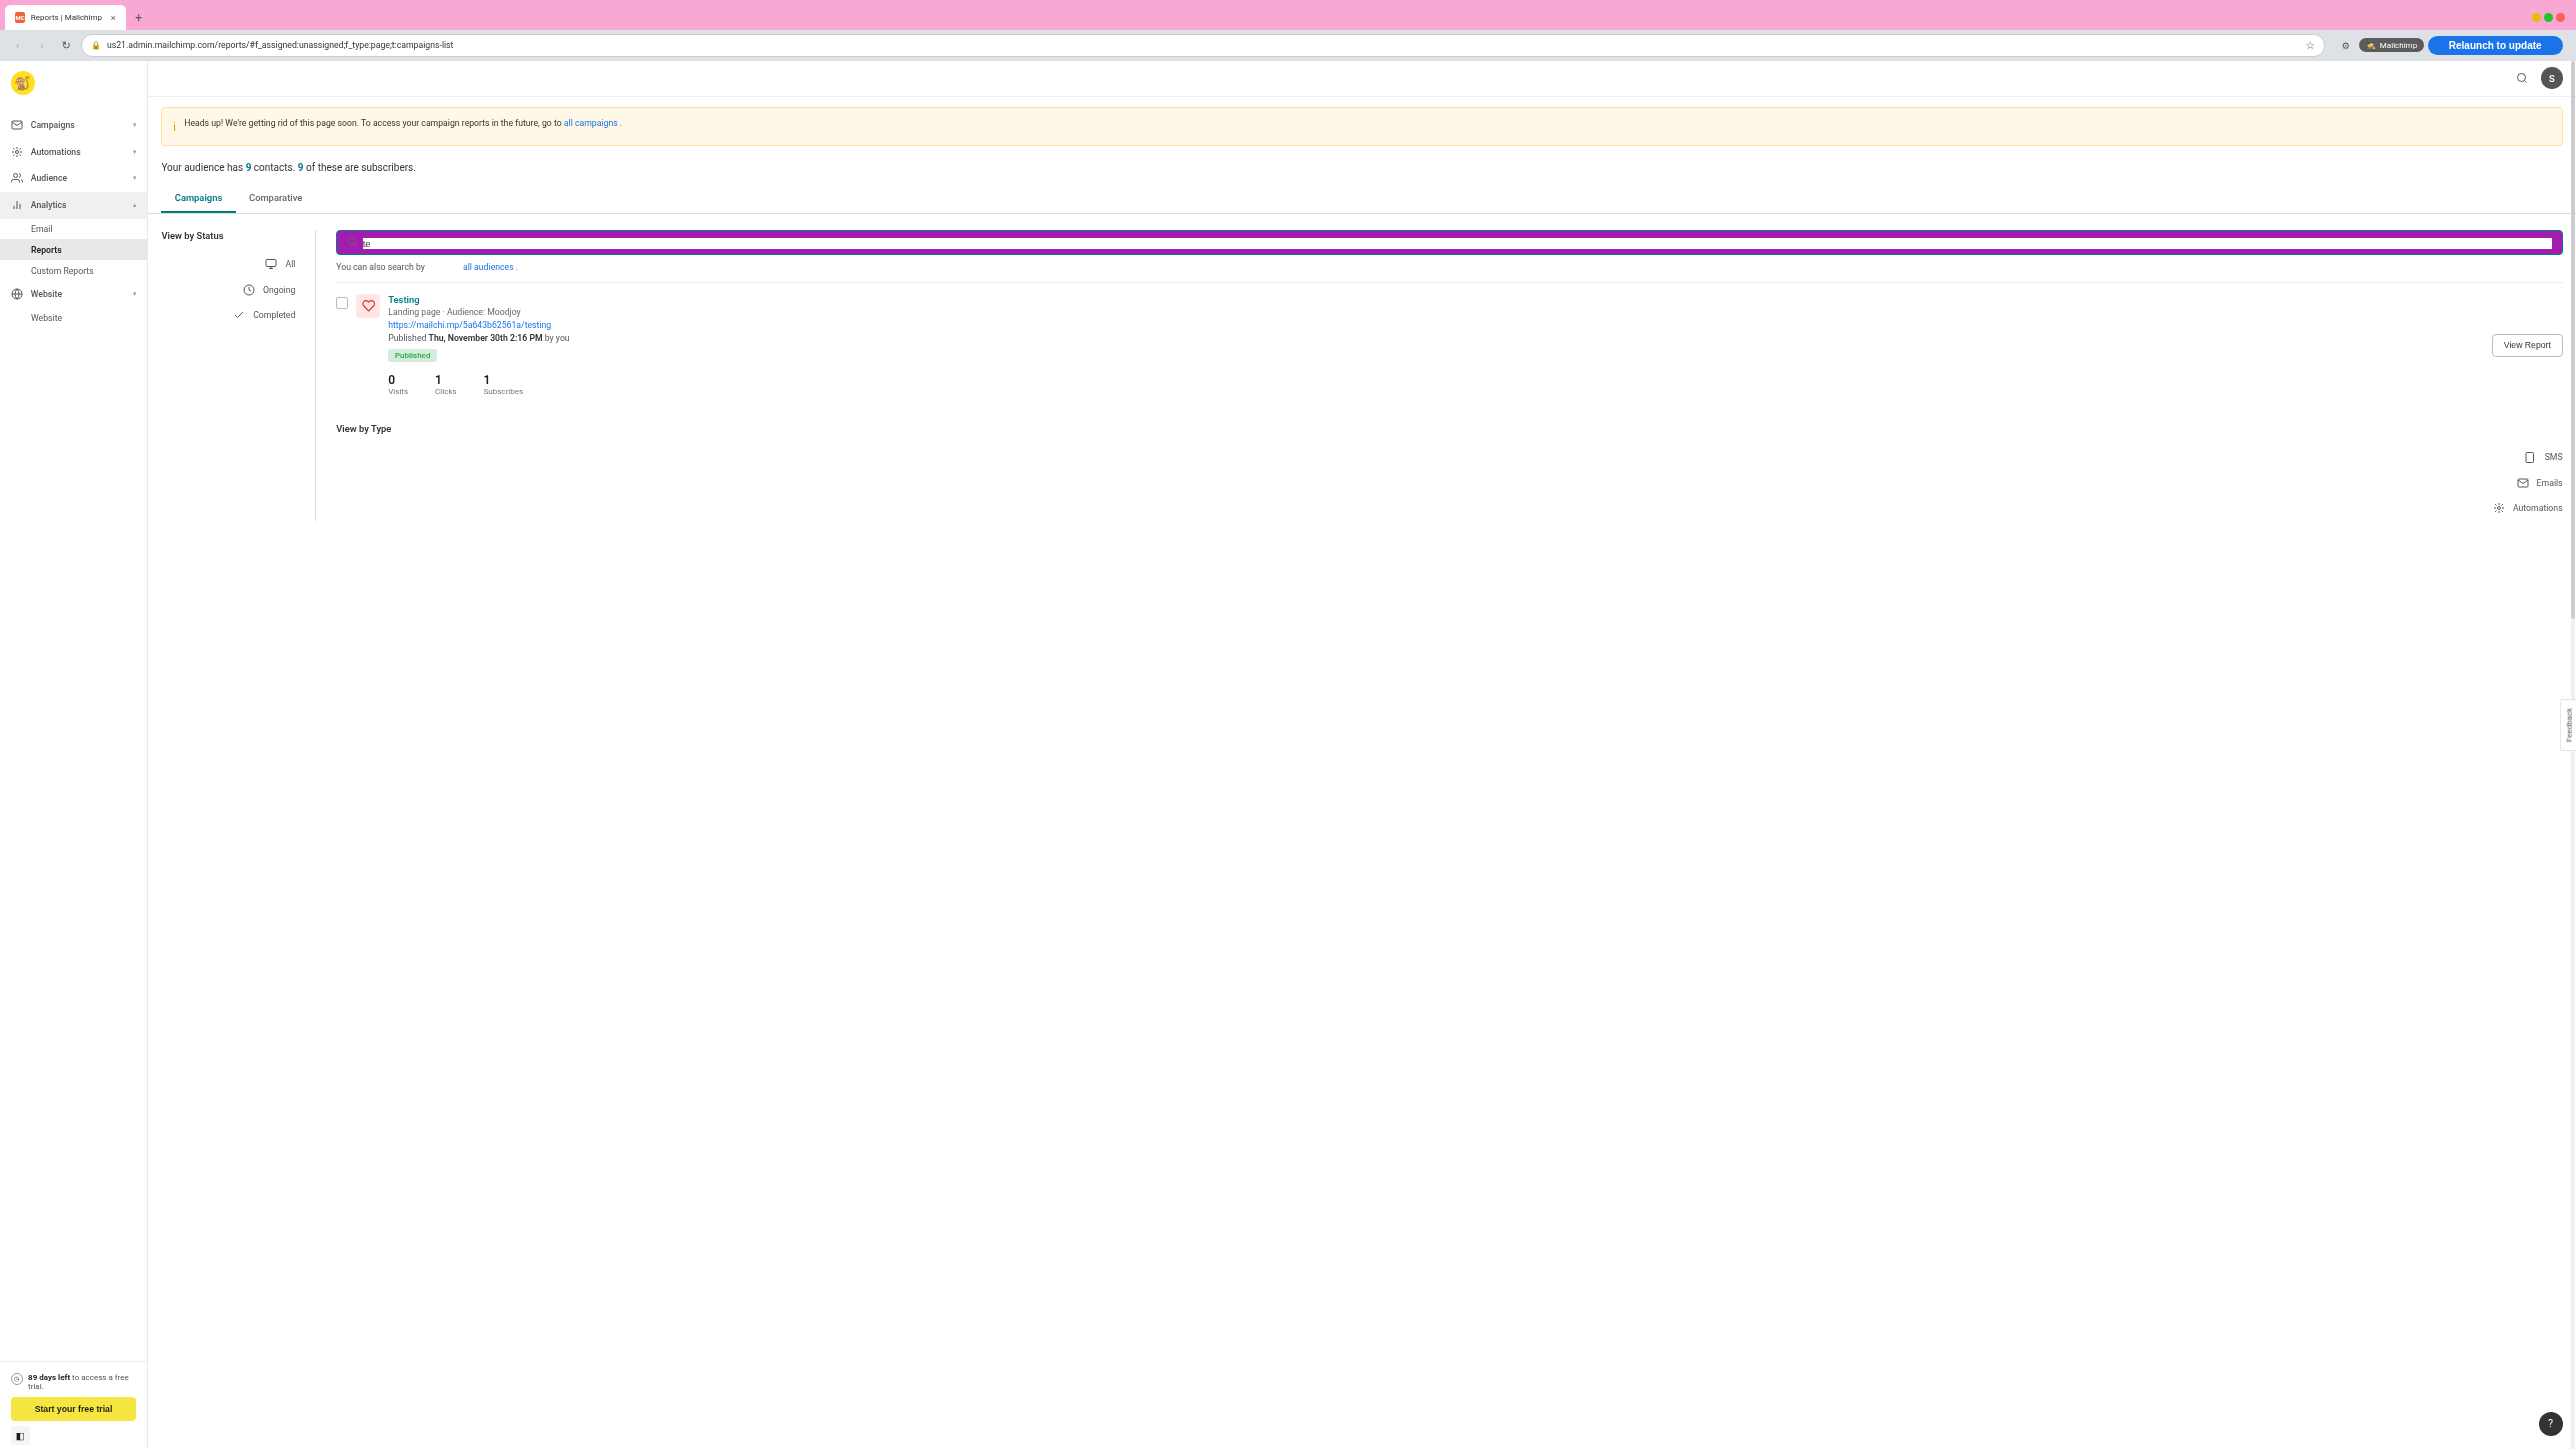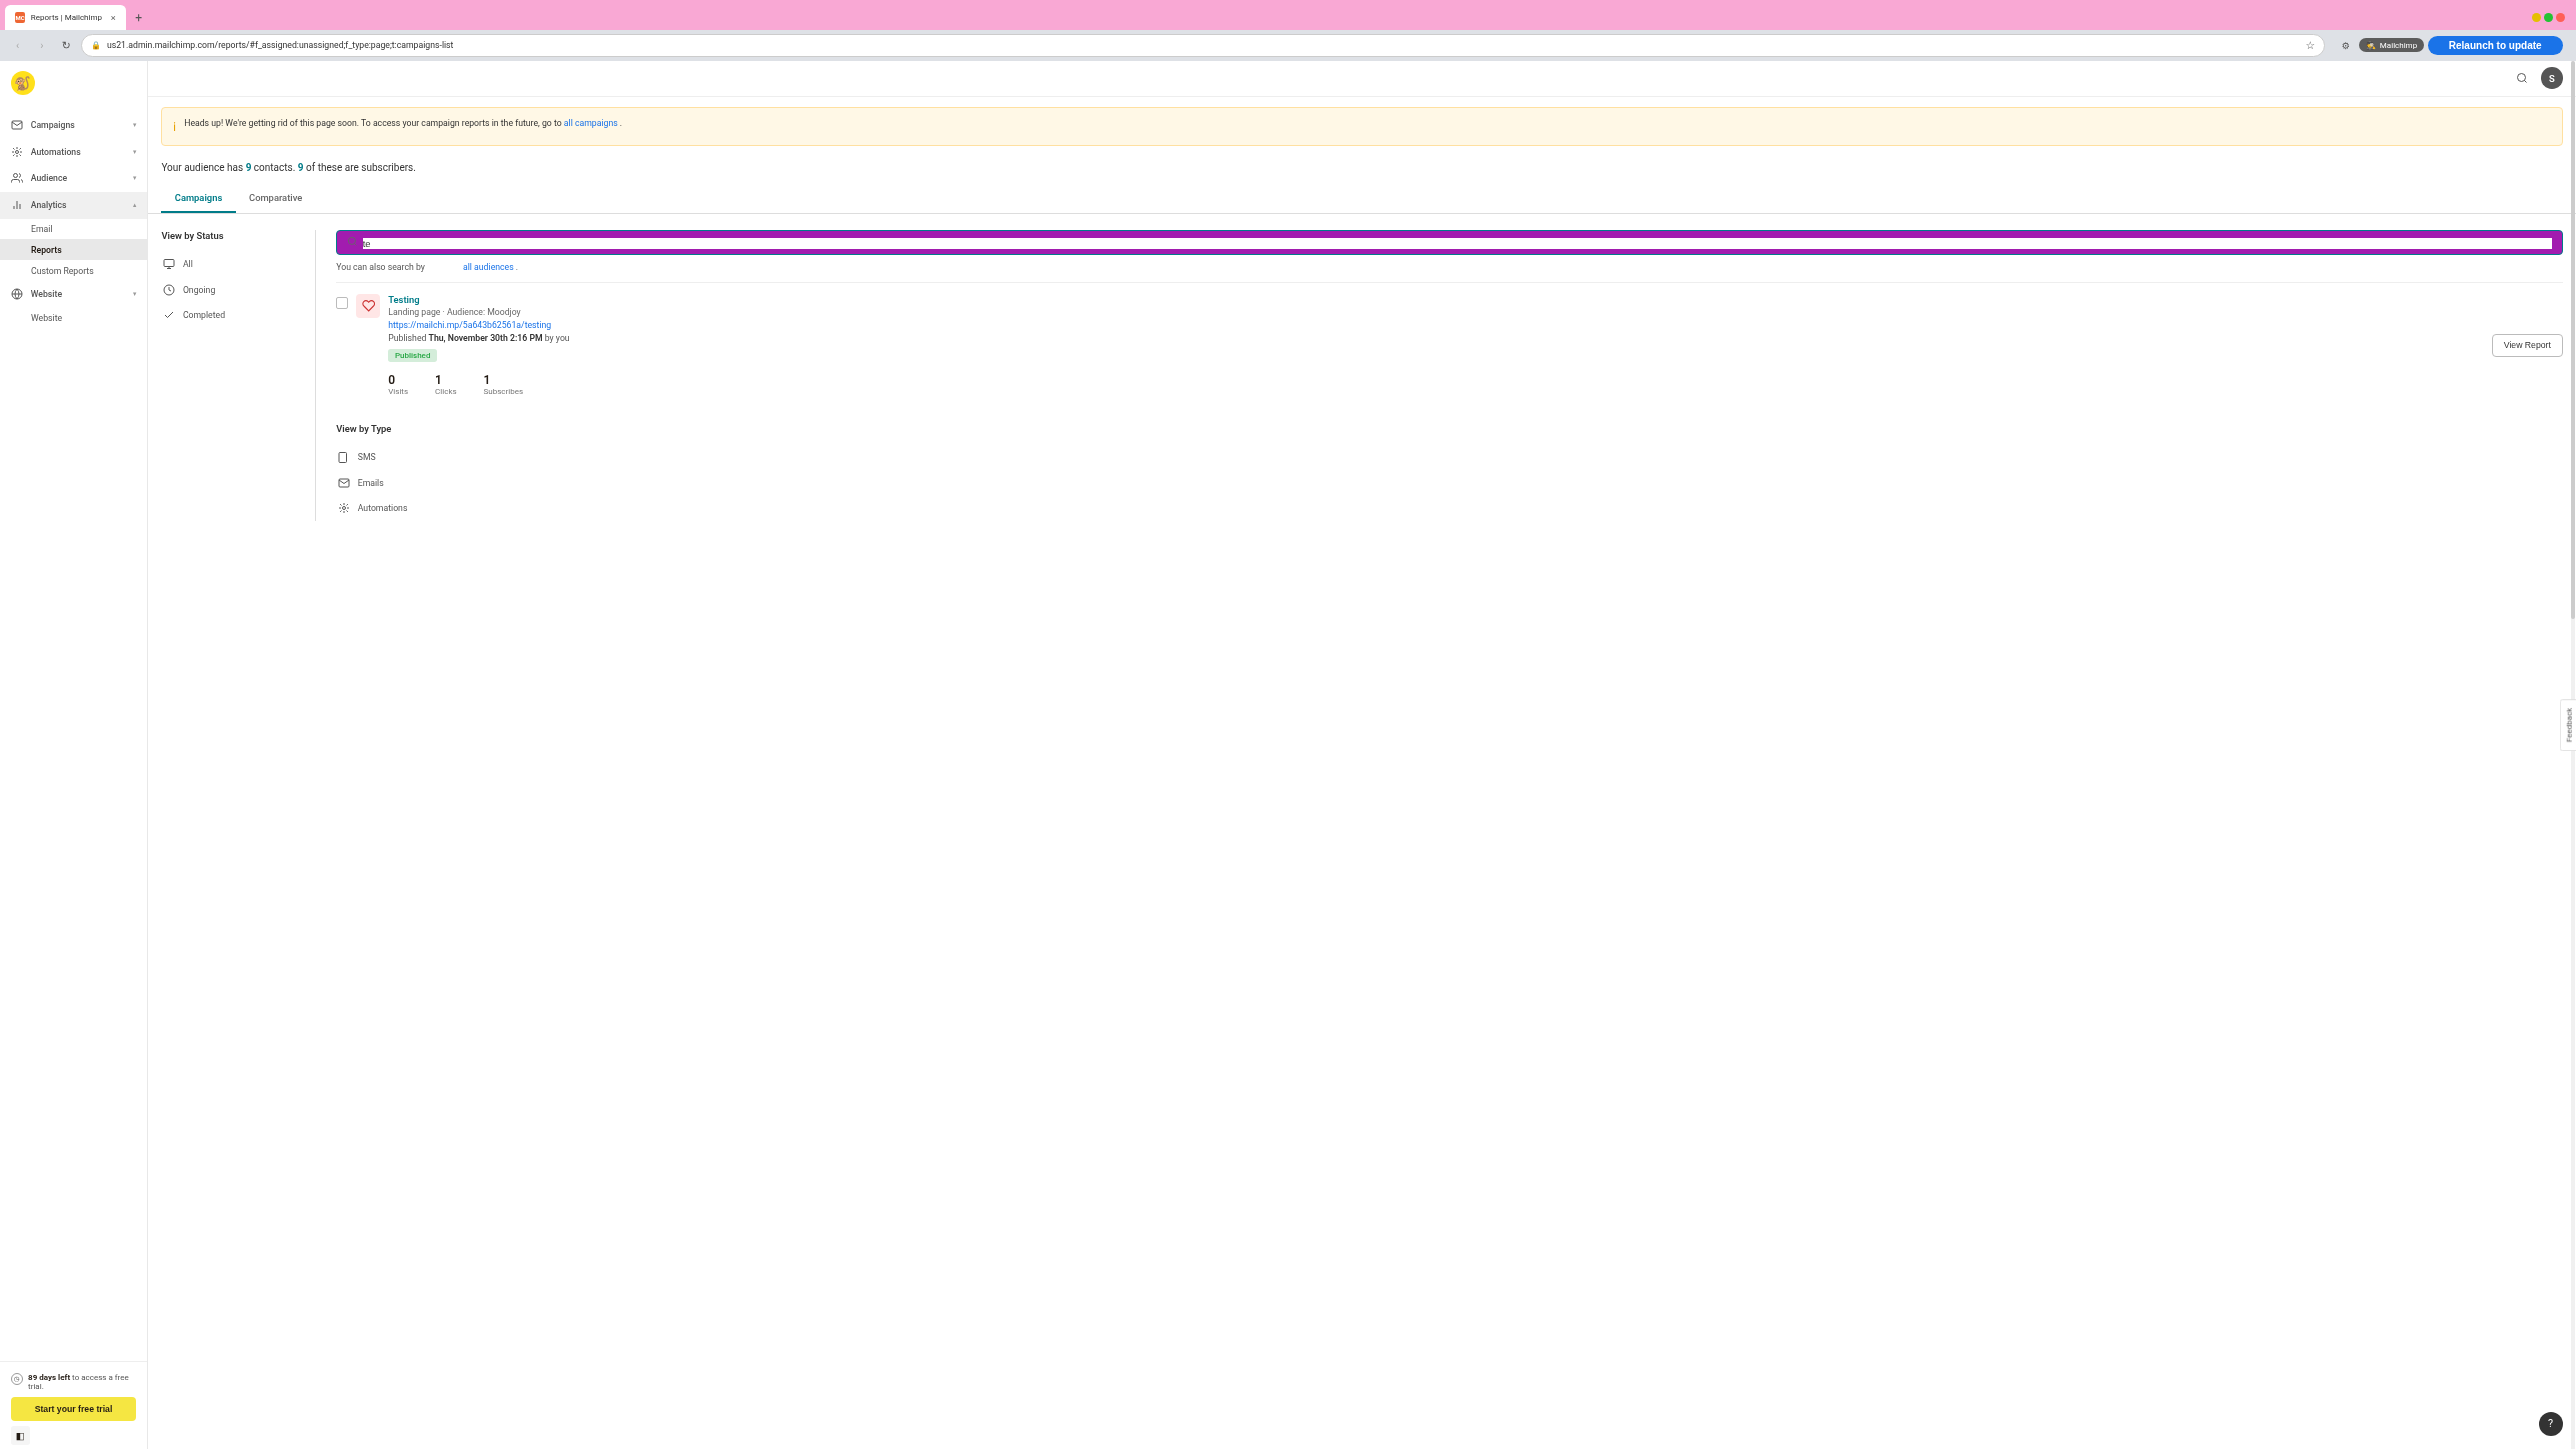--- a/index.html
+++ b/index.html
@@ -67,21 +67,21 @@
 
     .tabs-container { padding: 0 13.4px; border-bottom: 0.7px solid #ddd; }
     .tabs { display: flex; gap: 0; }
     .tab-btn { padding: 8px 13.4px; font-size: 9.4px; font-weight: 500; color: #666; cursor: pointer; border-bottom: 2px solid transparent; transition: all 0.2s; }
     .tab-btn.active { color: #007c89; border-bottom-color: #007c89; font-weight: 600; }
 
     .content-area { padding: 16px 13.4px; }
     .filter-search-row { display: flex; align-items: flex-start; gap: 13.4px; margin-bottom: 13.4px; }
     .filter-section { min-width: 134px; }
     .filter-label { font-size: 9.4px; font-weight: 600; color: #333; margin-bottom: 10.7px; }
-    .filter-item { display: flex; align-items: center; gap: 6.7px; padding: 5.4px 0; color: #555; font-size: 8.7px; cursor: pointer; }
+    .filter-item { display: flex; align-items: center; gap: 6.7px; padding: 5.4px 0; color: #555; font-size: 8.7px; cursor: pointer; justify-content: flex-end; }
     .filter-icon { width: 14.8px; height: 14.8px; display: flex; align-items: center; justify-content: center; flex-shrink: 0; }
     .filter-divider { width: 0.7px; background: #ddd; align-self: stretch; margin: 0 6.7px; }
     .search-area { flex: 1; }
     .search-box { display: flex; align-items: flex-end; border: 1.3px solid #007c89; border-radius: 4px; padding: 5.4px 9.4px; gap: 5.4px; background: #a21caf; }
     .search-box input { flex: 1; border: none; outline: none; font-size: 9.4px; color: #333; }
     .search-icon-inner { color: #666; font-size: 9.4px; }
 
     .search-hint { font-size: 8.7px; color: #555; margin: 6.7px 0 10.7px; }
     .search-hint a { color: #1a73e8; text-decoration: none; padding-left: 36px; }
 

